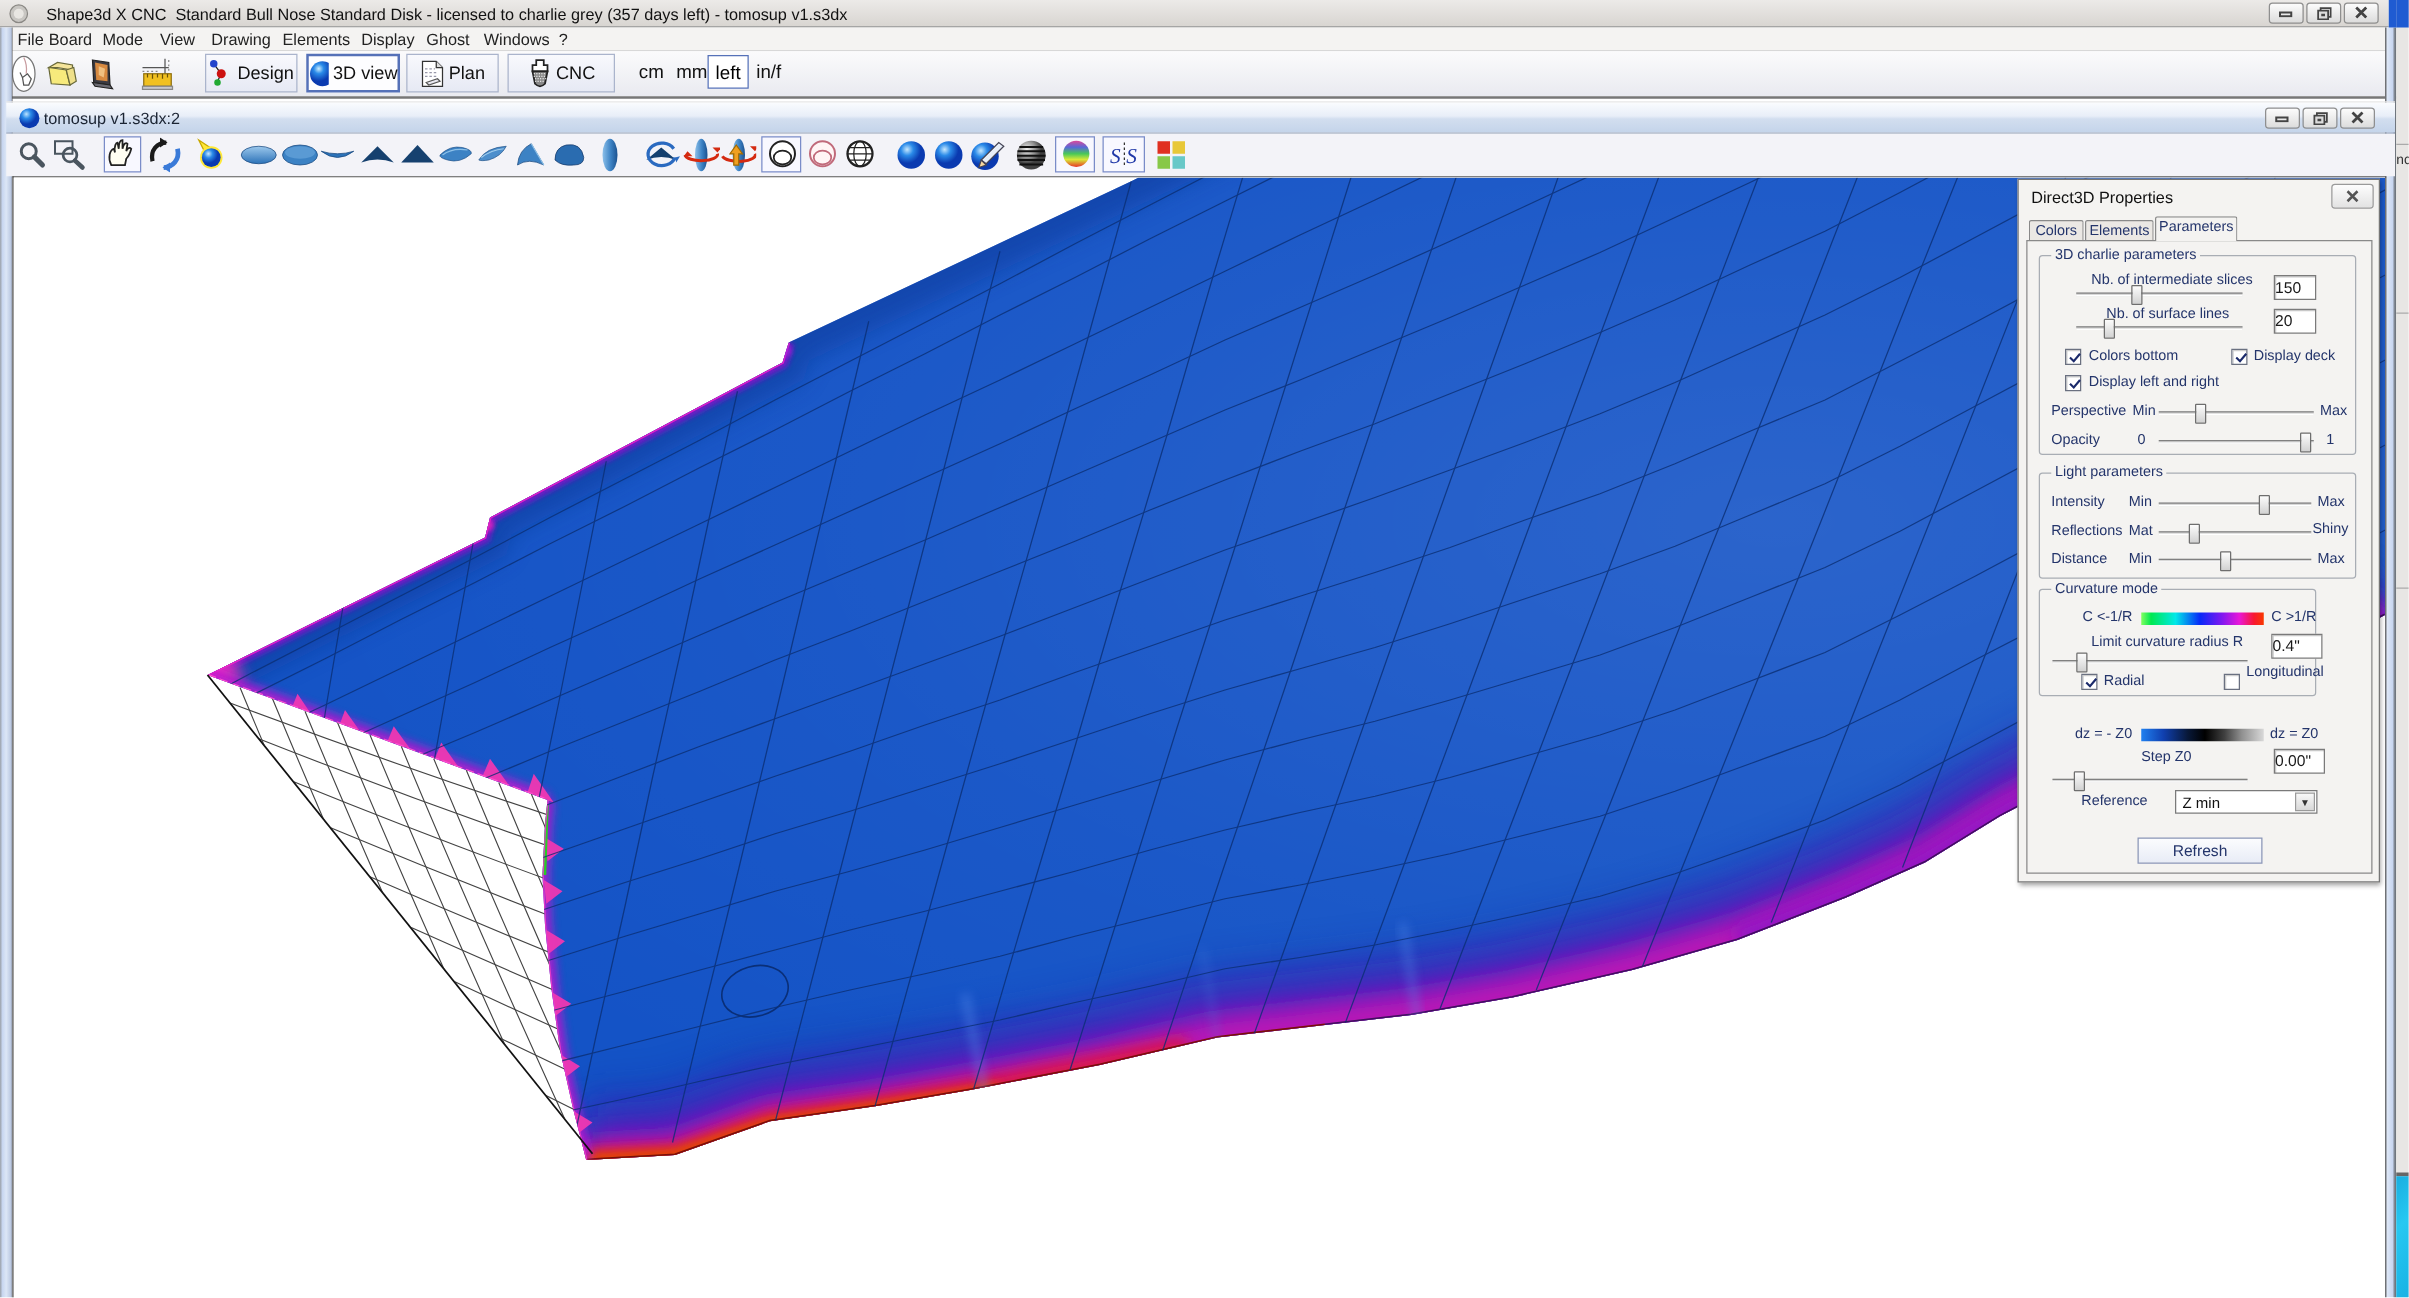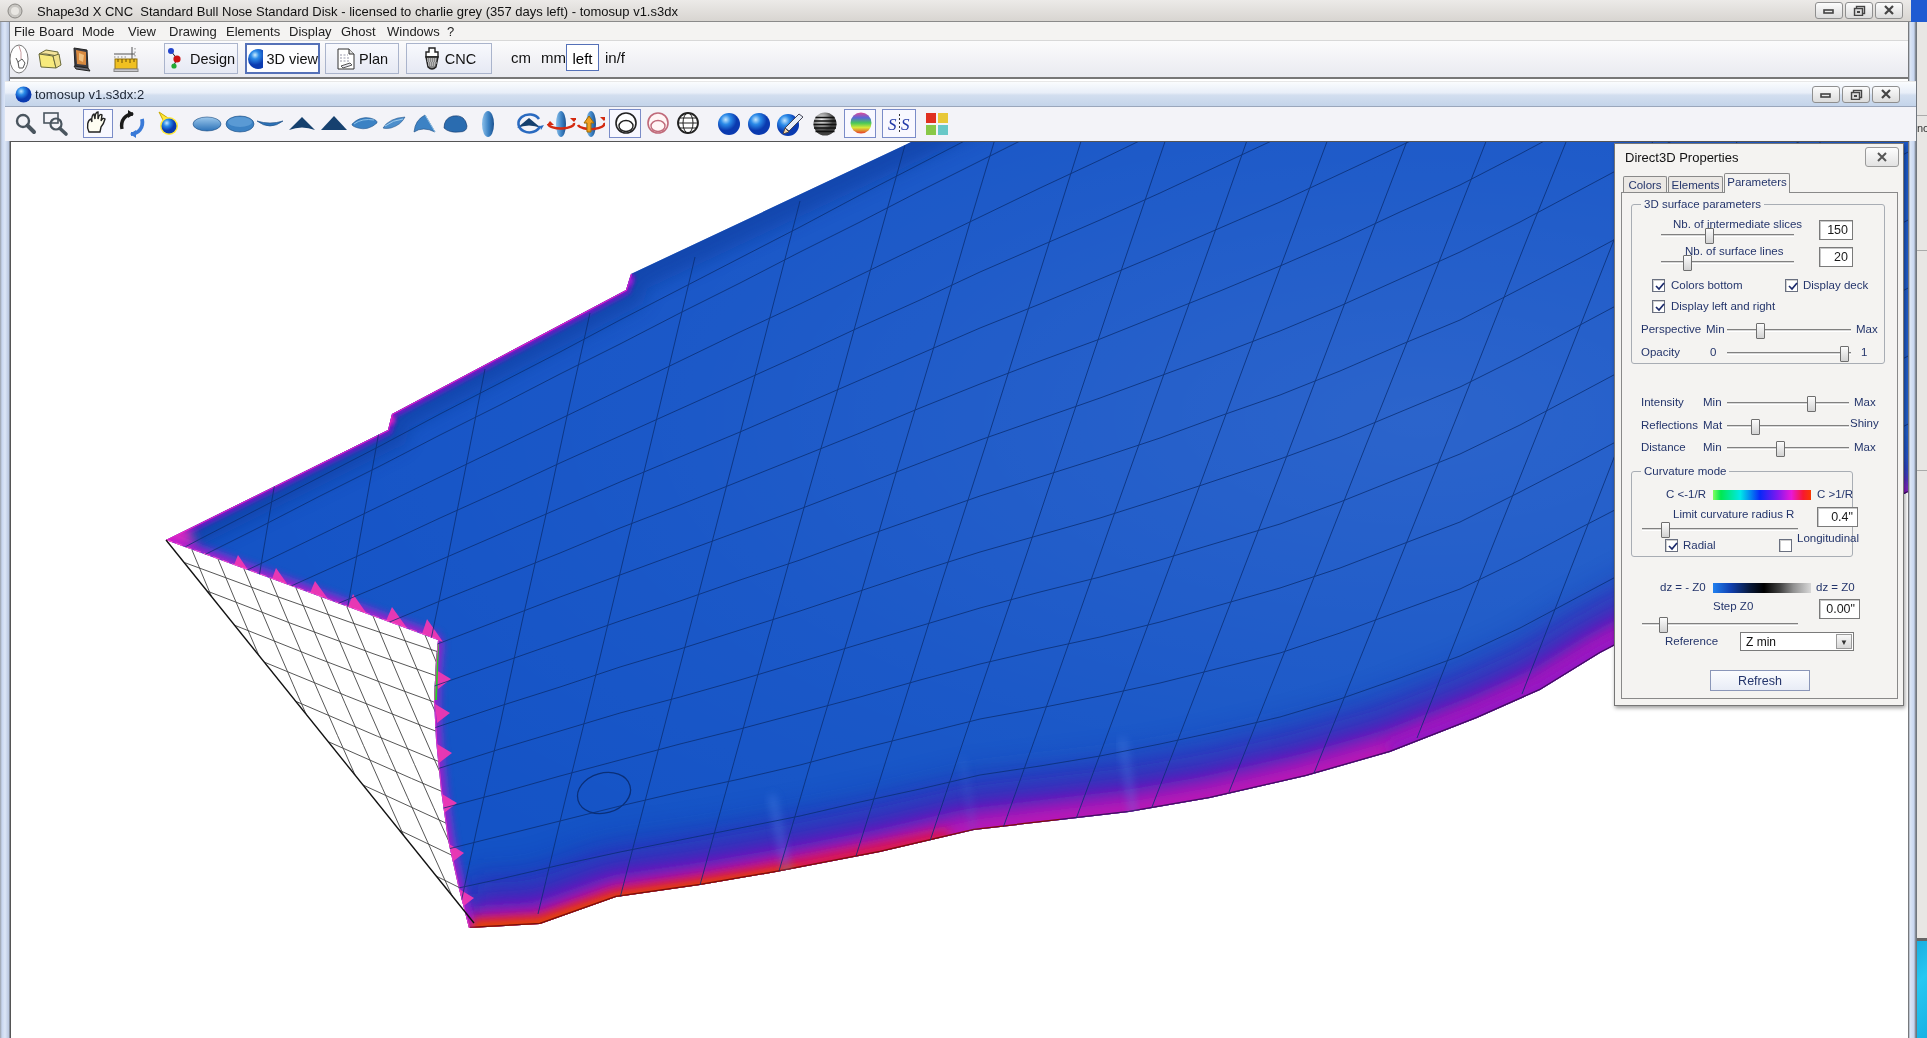--- a/index.html
+++ b/index.html
@@ -42,21 +42,21 @@
 #dlg .dttl{left:10px;top:6px;font-size:13px;color:#111}
 #dlg .dclose{left:250px;top:3px;width:34px;height:20px;border:1px solid #9a9a9a;border-radius:3px;background:linear-gradient(#fdfdfd,#e2e2e2)}
 .tab{top:32px;height:17px;border:1px solid #898989;border-bottom:none;border-radius:2px 2px 0 0;background:#ebe8e4;text-align:center;font-size:11.5px;color:#24356b;padding-top:2px}
 .tab.act{top:29px;height:20px;background:#f4f3f1;z-index:3}
 #tabpage{left:6px;top:48px;width:277px;height:507px;background:#f4f3f1;border:1px solid #898989;border-top:1px solid #898989}
 .grp{position:absolute;border:1px solid #a8adb4;border-radius:3px}
 .grp b{position:absolute;top:-7px;left:9px;background:#f4f3f1;padding:0 3px;font-weight:normal;font-size:11.5px;color:#24356b;white-space:nowrap}
 .lbl{position:absolute;white-space:nowrap;font-size:11.5px;color:#24356b}
 .track{position:absolute;height:3px;border-top:1px solid #808080;border-bottom:1px solid #fff;background:#d8d8d8}
 .thumb{position:absolute;width:9px;height:16px;background:linear-gradient(#fcfcfc,#d2d2d2);border:1px solid #6e6e6e;border-radius:1px}
-.numbox{position:absolute;background:#fff;border:1px solid #7a7a7a;box-shadow:inset 1px 1px 0 #c8c8c8;text-align:right;padding:2px 4px 0 0;font-size:12.5px;color:#1a1a1a}
+.numbox{position:absolute;background:#fff;border:1px solid #7a7a7a;box-shadow:inset 1px 1px 0 #c8c8c8;text-align:left;padding:2px 4px 0 0;font-size:12.5px;color:#1a1a1a}
 .cb{position:absolute;width:13px;height:13px;background:#fff;border:1px solid #6a7080;box-shadow:inset 1px 1px 0 #cfcfcf}
 .cb svg{display:block;margin:1px 0 0 1px}
 .combo{position:absolute;background:#fff;border:1px solid #7a7a7a;font-size:12px;color:#111}
 .combo .arr{position:absolute;right:1px;top:1px;bottom:1px;width:16px;background:linear-gradient(#f8f8f8,#d8d8d8);border:1px solid #9a9a9a;text-align:center;font-size:8px;color:#333;padding-top:3px}
 #refresh{left:95px;top:526px;width:100px;height:21px;border:1px solid #8a96b8;background:linear-gradient(#fbfcfe,#e8ecf6);text-align:center;padding-top:3px;font-size:12.5px;color:#24356b}
 .gbar{position:absolute;height:10px}
 </style></head><body>
 
 <div class="abs" id="tbar">
  <svg class="abs" style="left:7px;top:3px" width="16" height="16">
@@ -489,21 +489,21 @@
  <div class="abs dclose">
       <svg width="12" height="10" style="display:block;margin:4px auto">
         <path d="M2,1 L10,9 M10,1 L2,9" stroke="#555" stroke-width="2"></path>
       </svg>
     </div>
  <div class="abs tab" style="left:8px;width:44px">Colors</div>
  <div class="abs tab" style="left:53px;width:55px">Elements</div>
  <div class="abs tab act" style="left:109px;width:66px">Parameters</div>
  <div class="abs" id="tabpage"></div>
  <div class="abs grp" style="left:16px;top:60px;width:254px;height:160px">
-      <b>3D surface parameters</b>
+      <b>3D charlie parameters</b>
     </div>
  <span class="lbl" style="left:58px;top:74px">Nb. of intermediate slices</span>
  <div class="track" style="left:46px;top:90px;width:133px"></div>
  <div class="thumb" style="left:90px;top:84px"></div>
  <div class="numbox" style="left:204px;top:76px;width:34px;height:20px">150</div>
  <span class="lbl" style="left:70px;top:101px">Nb. of surface lines</span>
  <div class="track" style="left:46px;top:117px;width:133px"></div>
  <div class="thumb" style="left:68px;top:111px"></div>
  <div class="numbox" style="left:204px;top:103px;width:34px;height:20px">20</div>
  <div class="cb" style="left:37px;top:135px">
@@ -527,20 +527,23 @@
  <span class="lbl" style="left:26px;top:179px">Perspective</span>
     <span class="lbl" style="left:91px;top:179px">Min</span>
  <div class="track" style="left:112px;top:185px;width:124px"></div>
  <div class="thumb" style="left:141px;top:179px"></div>
  <span class="lbl" style="left:241px;top:179px">Max</span>
  <span class="lbl" style="left:26px;top:202px">Opacity</span>
     <span class="lbl" style="left:95px;top:202px">0</span>
  <div class="track" style="left:112px;top:208px;width:124px"></div>
  <div class="thumb" style="left:225px;top:202px"></div>
  <span class="lbl" style="left:246px;top:202px">1</span>
+ <div class="abs grp" style="left:16px;top:234px;width:254px;height:85px">
+      <b>Light parameters</b>
+    </div>
  <span class="lbl" style="left:26px;top:252px">Intensity</span>
     <span class="lbl" style="left:88px;top:252px">Min</span>
  <div class="track" style="left:112px;top:258px;width:122px"></div>
     <div class="thumb" style="left:192px;top:252px"></div>
  <span class="lbl" style="left:239px;top:252px">Max</span>
  <span class="lbl" style="left:26px;top:275px">Reflections</span>
     <span class="lbl" style="left:88px;top:275px">Mat</span>
  <div class="track" style="left:112px;top:281px;width:122px"></div>
     <div class="thumb" style="left:136px;top:275px"></div>
  <span class="lbl" style="left:235px;top:273px">Shiny</span>

